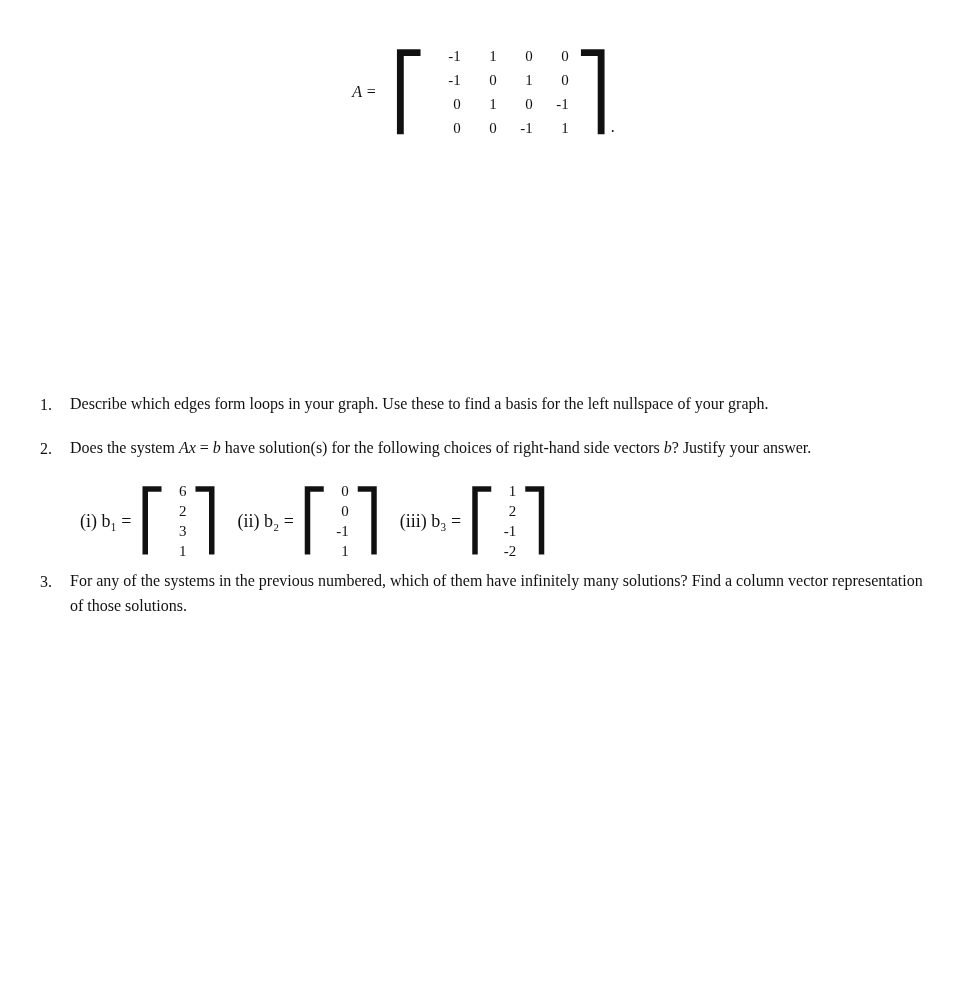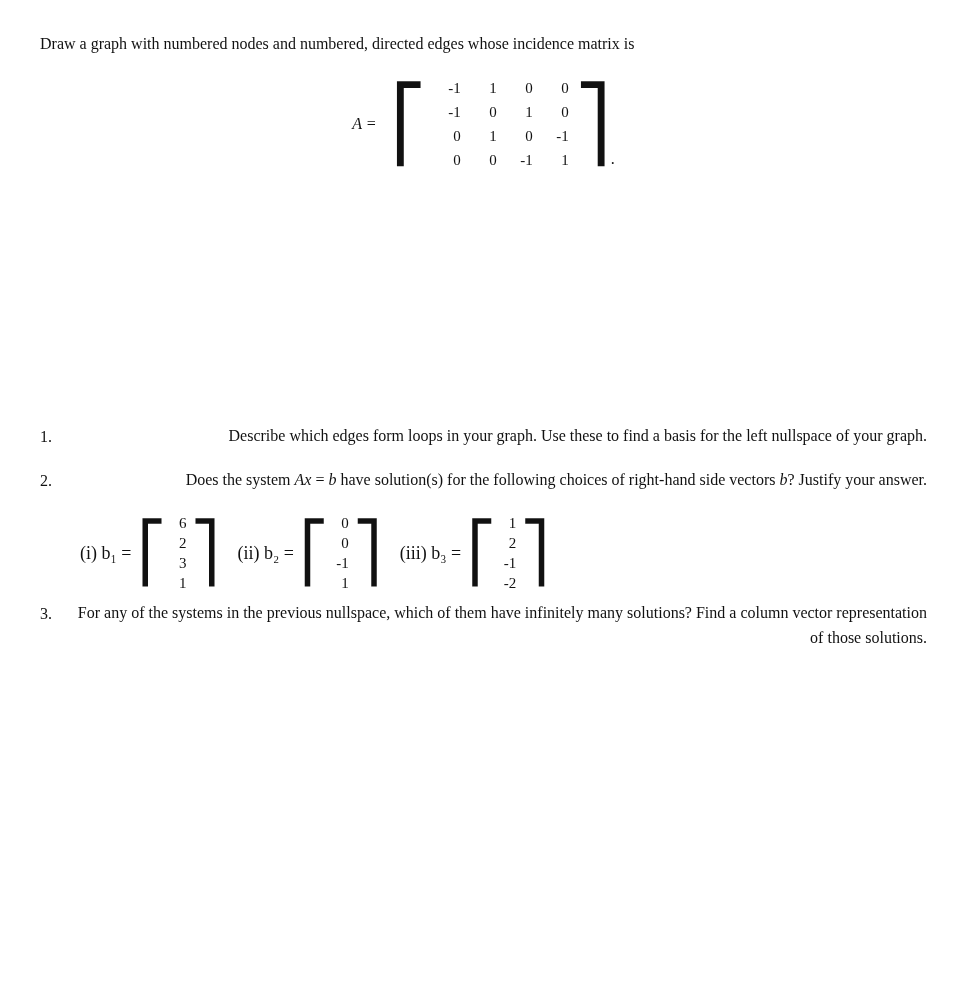--- a/index.html
+++ b/index.html
@@ -100,21 +100,20 @@
     }
 
     .question-number {
       min-width: 22px;
       font-size: 16px;
     }
 
     .question-text {
       flex: 1;
       line-height: 1.55;
-      text-align: right;
     }
 
     .vectors-row {
       display: flex;
       align-items: center;
       gap: 18px;
       margin: 10px 0 6px 40px;
     }
 
     .vector-group {
@@ -157,23 +156,20 @@
     .paren-label {
       font-size: 18px;
     }
   </style>
 </head>
 <body>
 
 <div>
 
 
-  <div class="intro-text">
-    <span>Draw a graph with numbered nodes and numbered, directed edges whose incidence matrix is</span>
-  </div>
 
   <div class="matrix-block">
     <div class="matrix-eq">
       <span class="matrix-label">A =</span>
       <div class="matrix-wrap">
         <span class="matrix-bracket-left">⎡</span>
         <div class="matrix-grid">
 
           <span class="matrix-cell">-1</span>
           <span class="matrix-cell">1</span>
@@ -258,17 +254,17 @@
             <span class="vec-cell">-2</span>
           </div>
           <span class="vec-bracket-right">⎤</span>
         </div>
       </div>
 
     </div>
 
     <div class="question-item">
       <span class="question-number">3.</span>
-      <span class="question-text">For any of the systems in the previous nullspace, which of them have infinitely many solutions? Find a column vector representation of those solutions.</span>
+      <span class="question-text">For any of the systems in the previous numbered, which of them have infinitely many solutions? Find a column vector representation of those solutions.</span>
     </div>
 
   </div>
 </div>
 
 </body></html>

